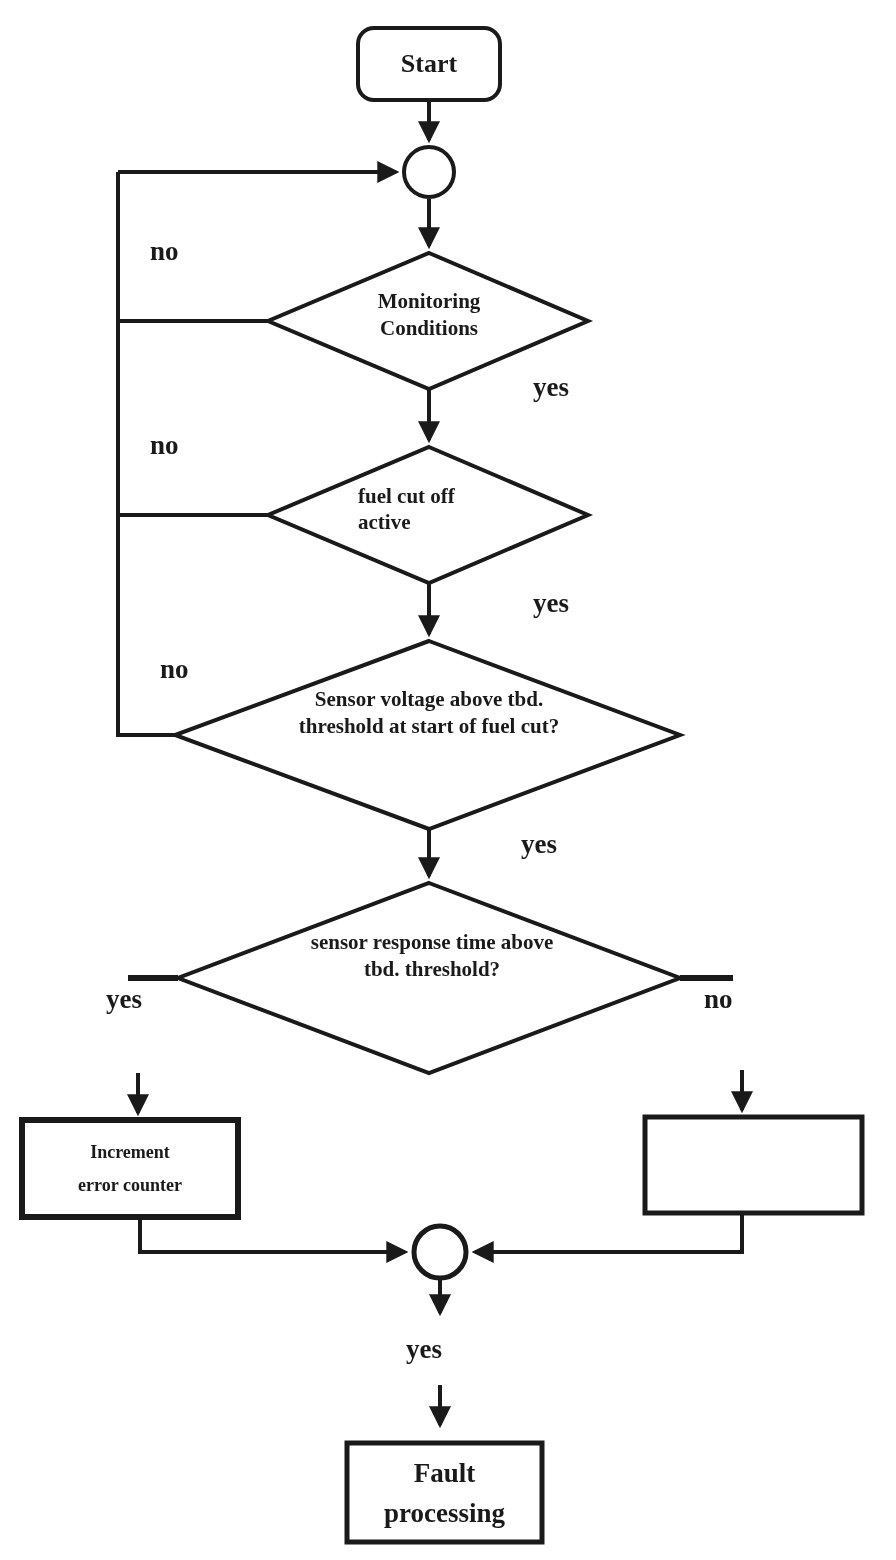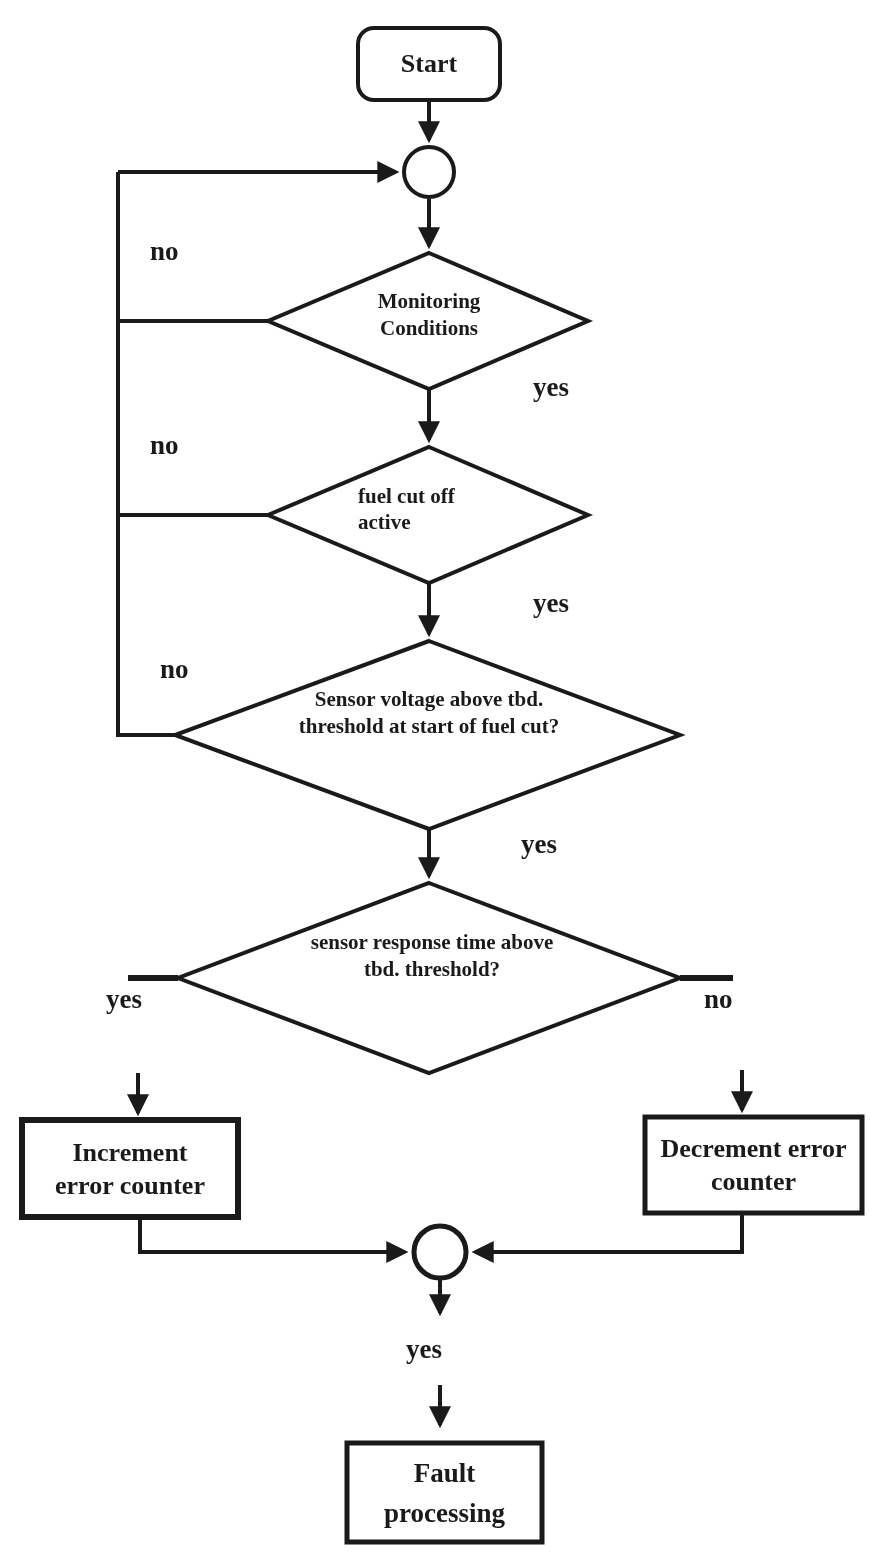--- a/index.html
+++ b/index.html
@@ -27,21 +27,21 @@
     text-align:center;
     font-weight:700;
   }
   .diamond-lbl {
     font-size:21px; font-weight:600; line-height:27px; text-align:center;
   }
   .diamond-lbl.left { text-align:left;font-family:Liberation Serif, serif; }
   .edge-lbl {
     font-size:27px; font-weight:700; line-height:27px;text-align:center;
   }
-  .box-lbl { font-size:26px; line-height:33px; }
+  .box-lbl { font-size:18px; line-height:33px; }
 </style>
 </head>
 <body>
 
 <div class="canvas">
 
   <svg class="wires" width="896" height="1560" viewBox="0 0 896 1560">
     <defs>
       <marker id="arr" viewBox="0 0 10 10" refX="8.5" refY="5" markerWidth="5.5" markerHeight="5.5" orient="auto">
         <path class="arrhead" d="M0 0 L10 5 L0 10 z"></path>
@@ -92,22 +92,20 @@
 
   <div class="lbl diamond-lbl" style="left:279px; top:686px; width:300px;">Sensor voltage above tbd.
 threshold at start of fuel cut?</div>
 
   <div class="lbl diamond-lbl" style="left:282px; top:929px; width:300px;">sensor response time above
 tbd. threshold?</div>
 
   <div class="lbl node-lbl box-lbl" style="left:22px; top:1120px; width:216px; height:97px;">Increment
 error counter</div>
 
-  <div class="lbl node-lbl box-lbl" style="left:645px; top:1117px; width:217px; height:96px;">Decrement error
-counter</div>
 
   <div class="lbl node-lbl box-lbl" style="left:347px; top:1443px; width:195px; height:99px; font-size:27px; line-height:40px;">Fault
 processing</div>
 
   <div class="lbl edge-lbl" style="left:150px; top:238px;">no</div>
   <div class="lbl edge-lbl" style="left:150px; top:432px;">no</div>
   <div class="lbl edge-lbl" style="left:160px; top:656px;">no</div>
 
   <div class="lbl edge-lbl" style="left:533px; top:374px;">yes</div>
   <div class="lbl edge-lbl" style="left:533px; top:590px;">yes</div>

